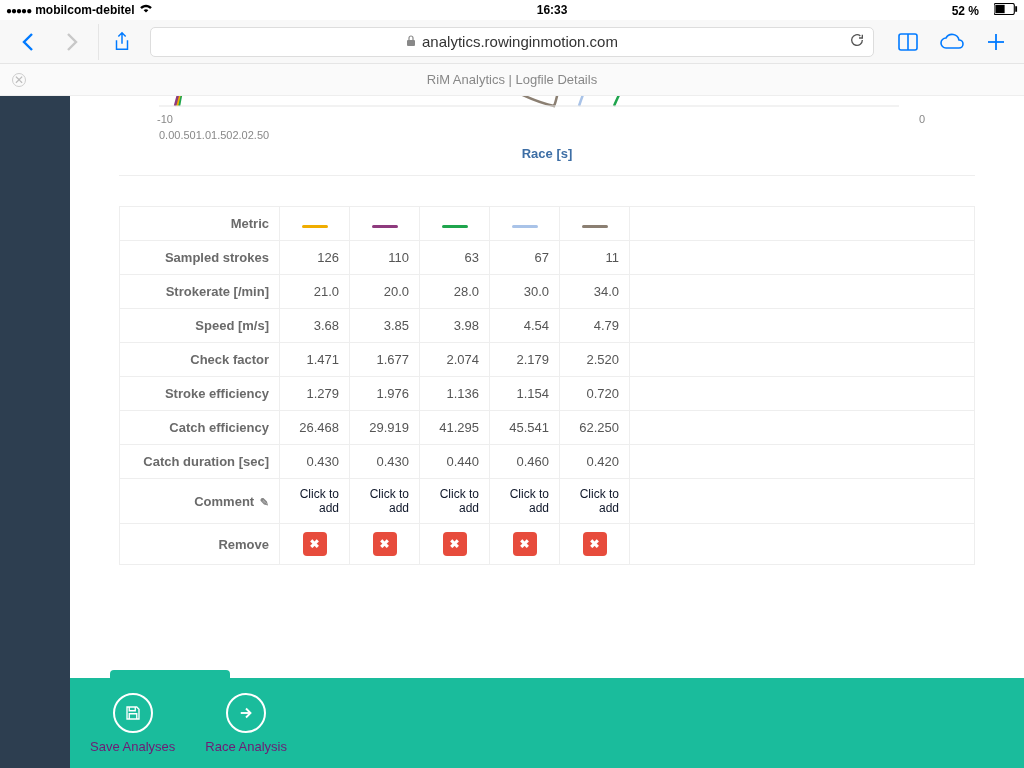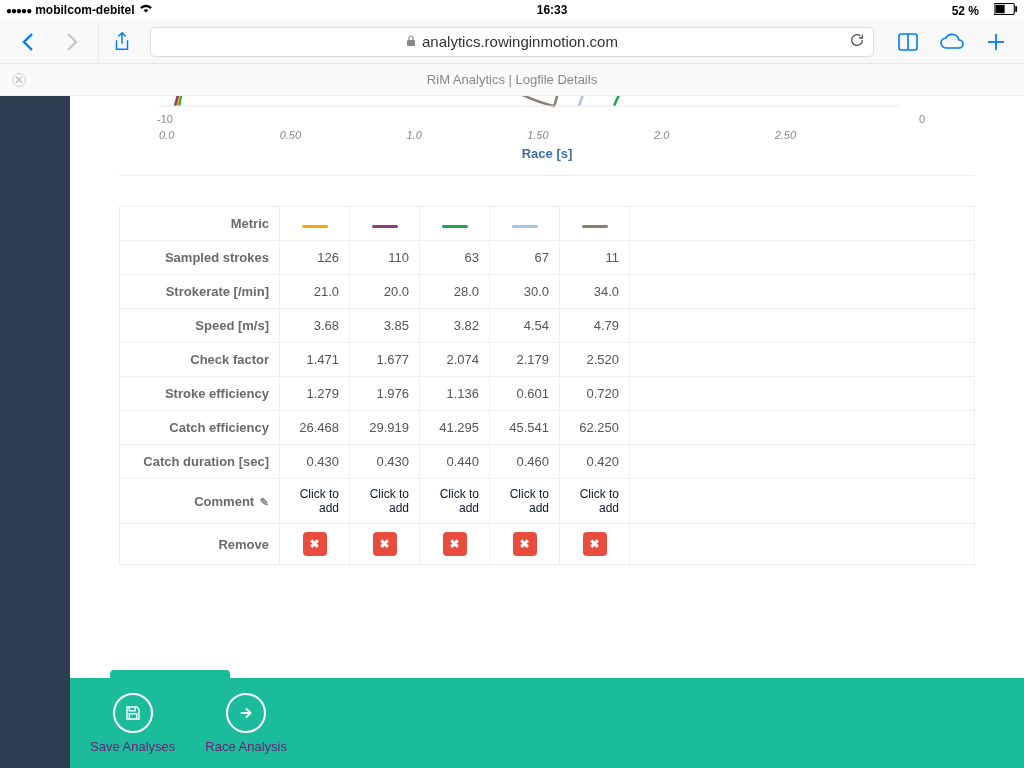--- a/index.html
+++ b/index.html
@@ -28,21 +28,21 @@
   .close-x { position: absolute; left: 12px; color: #bbb; font-size: 12px; border: 1px solid #ccc; border-radius: 50%; width: 14px; height: 14px; display: flex; align-items: center; justify-content: center; }
 
   
   .app-wrap { display: flex; height: calc(768px - 20px - 44px - 32px); }
   .app-sidebar { width: 70px; background: #2d3e50; }
   .app-content { flex: 1; background: #fff; overflow: hidden; position: relative; padding: 0 49px; display: flex; flex-direction: column; }
 
   
   .chart-area { height: 80px; position: relative; margin-top: 0; border-bottom: 1px solid #eee; padding-bottom: 12px; margin-bottom: 30px; }
   .chart-svg { position: absolute; top: -30px; left: 40px; right: 60px; height: 70px; }
-  .x-ticks { position: absolute; bottom: 34px; left: 40px; right: 68px; display: flex; justify-content: space-between; font-size: 11px; color: #888; font-style: italic; }
+  .x-ticks { position: absolute; bottom: 34px; left: 40px; right: 68px; display: flex; font-size: 11px; color: #888; }
   .x-label { position: absolute; bottom: 14px; left: 50%; transform: translateX(-50%); font-size: 13px; color: #3d6ea5; font-weight: 600; }
   .y-tick-left { position: absolute; left: 38px; bottom: 50px; font-size: 11px; color: #888; }
   .y-tick-right { position: absolute; right: 50px; bottom: 50px; font-size: 11px; color: #888; }
 
   
   .metric-table { width: 100%; border-collapse: collapse; font-size: 13px; color: #555; }
   .metric-table th, .metric-table td { border: 1px solid #eee; padding: 8px 10px; text-align: right; height: 34px; }
   .metric-table td.metric-name, .metric-table th.metric-name { text-align: right; font-weight: 700; color: #6a6a6a; width: 160px; padding-right: 10px; }
   .metric-table th { font-weight: 700; }
   .metric-table .val { width: 70px; text-align: right; }
@@ -195,40 +195,40 @@
             <td class="val">20.0</td>
             <td class="val">28.0</td>
             <td class="val">30.0</td>
             <td class="val">34.0</td>
             <td></td>
           </tr>
           <tr>
             <td class="metric-name">Speed [m/s]</td>
             <td class="val">3.68</td>
             <td class="val">3.85</td>
-            <td class="val">3.82</td>
+            <td class="val">3.98</td>
             <td class="val">4.54</td>
             <td class="val">4.79</td>
             <td></td>
           </tr>
           <tr>
             <td class="metric-name">Check factor</td>
             <td class="val">1.471</td>
             <td class="val">1.677</td>
             <td class="val">2.074</td>
             <td class="val">2.179</td>
             <td class="val">2.520</td>
             <td></td>
           </tr>
           <tr>
             <td class="metric-name">Stroke efficiency</td>
             <td class="val">1.279</td>
             <td class="val">1.976</td>
             <td class="val">1.136</td>
-            <td class="val">0.601</td>
+            <td class="val">1.154</td>
             <td class="val">0.720</td>
             <td></td>
           </tr>
           <tr>
             <td class="metric-name">Catch efficiency</td>
             <td class="val">26.468</td>
             <td class="val">29.919</td>
             <td class="val">41.295</td>
             <td class="val">45.541</td>
             <td class="val">62.250</td>

